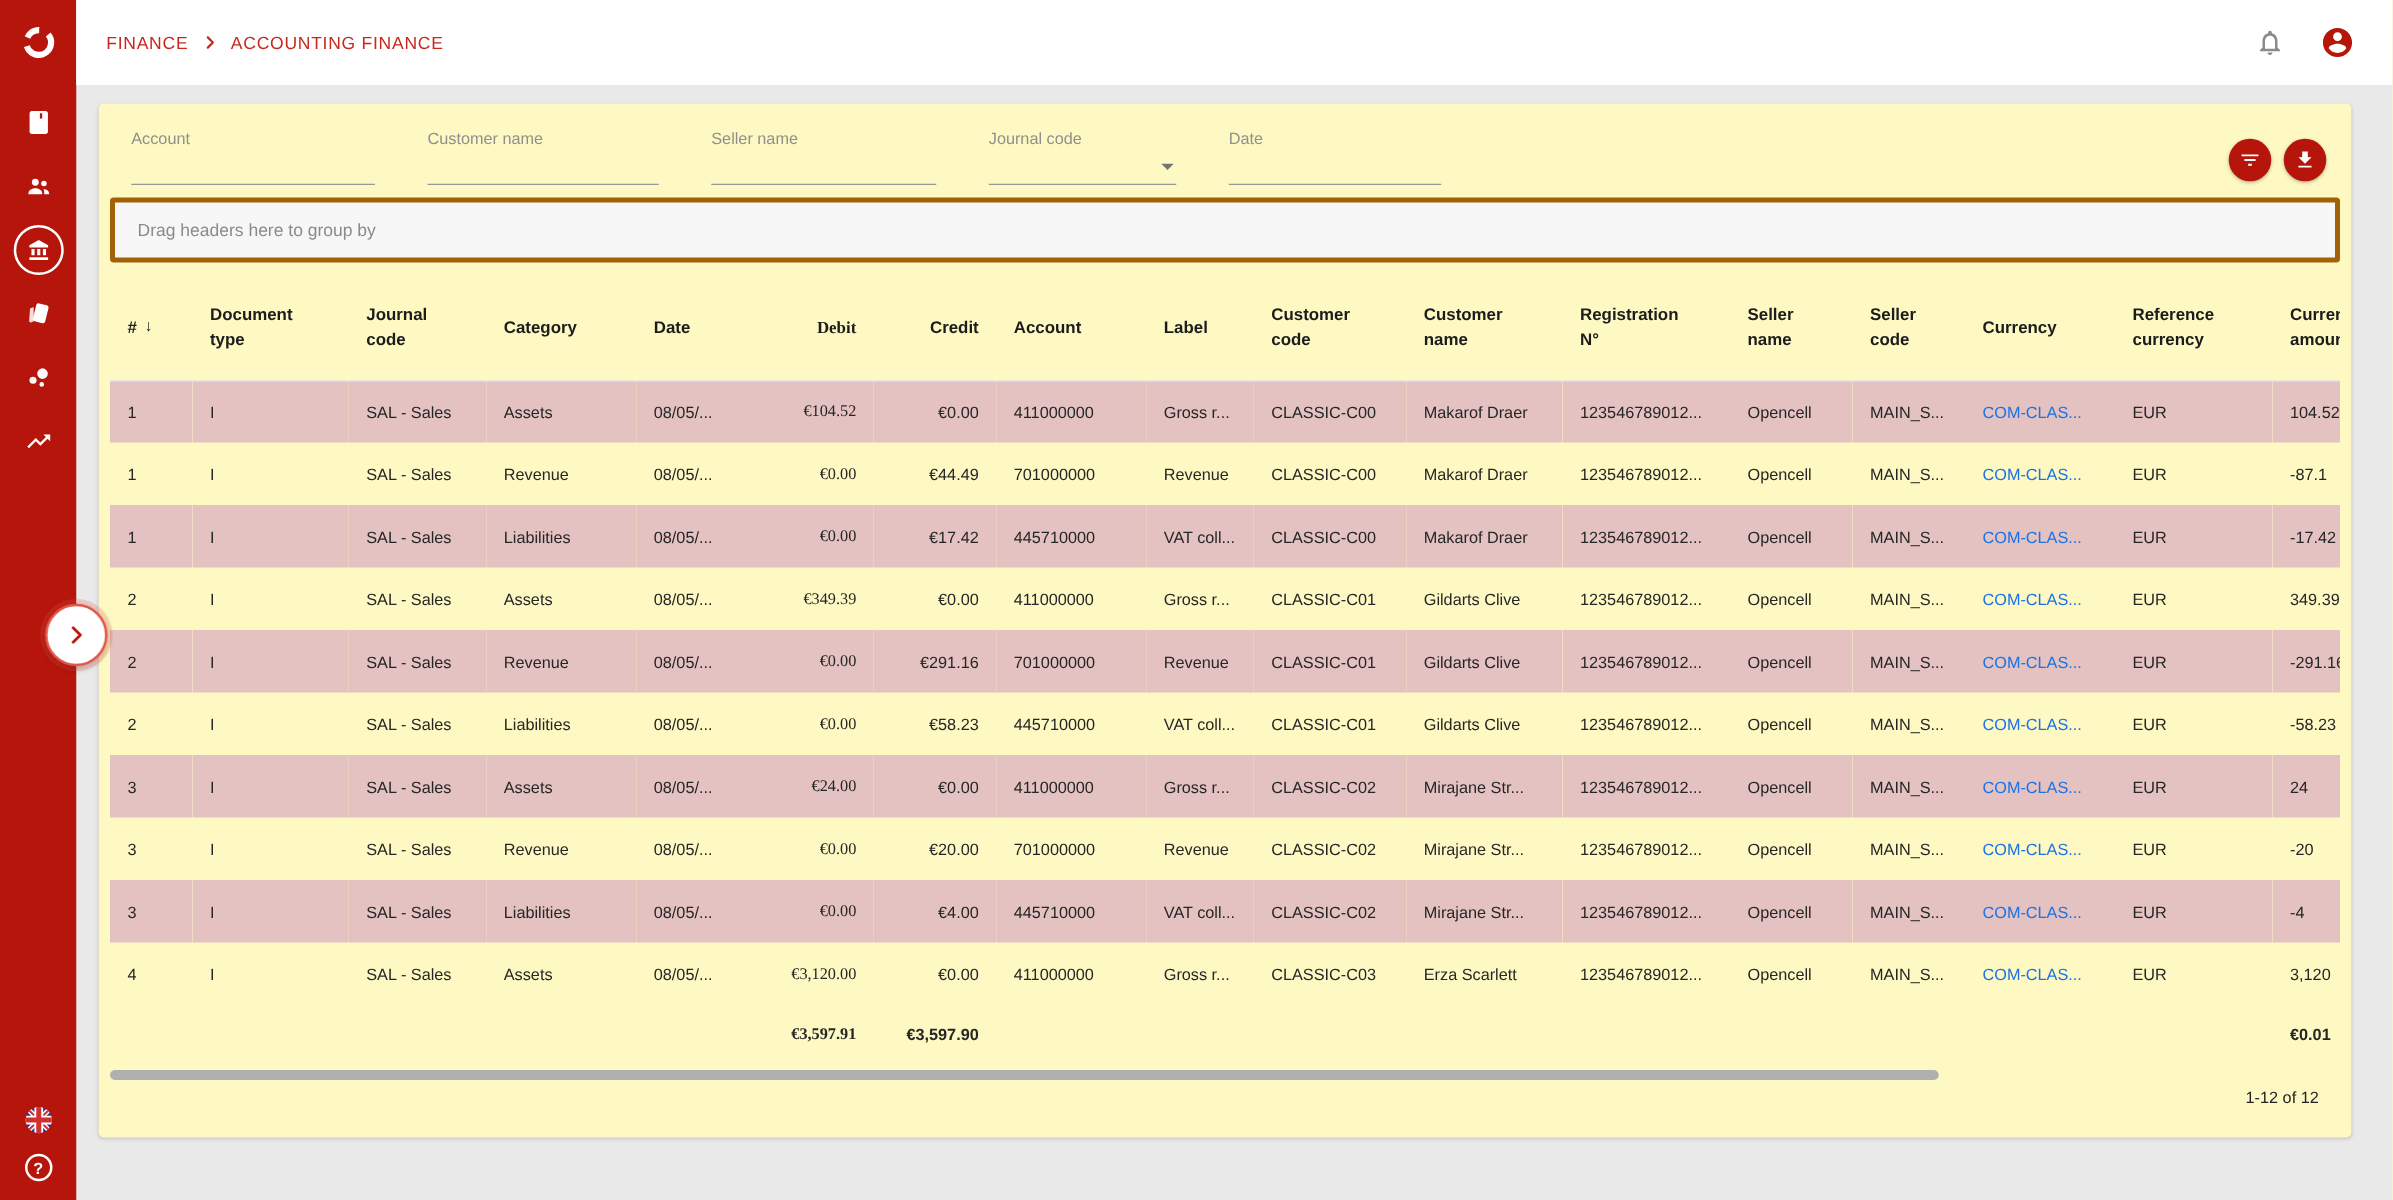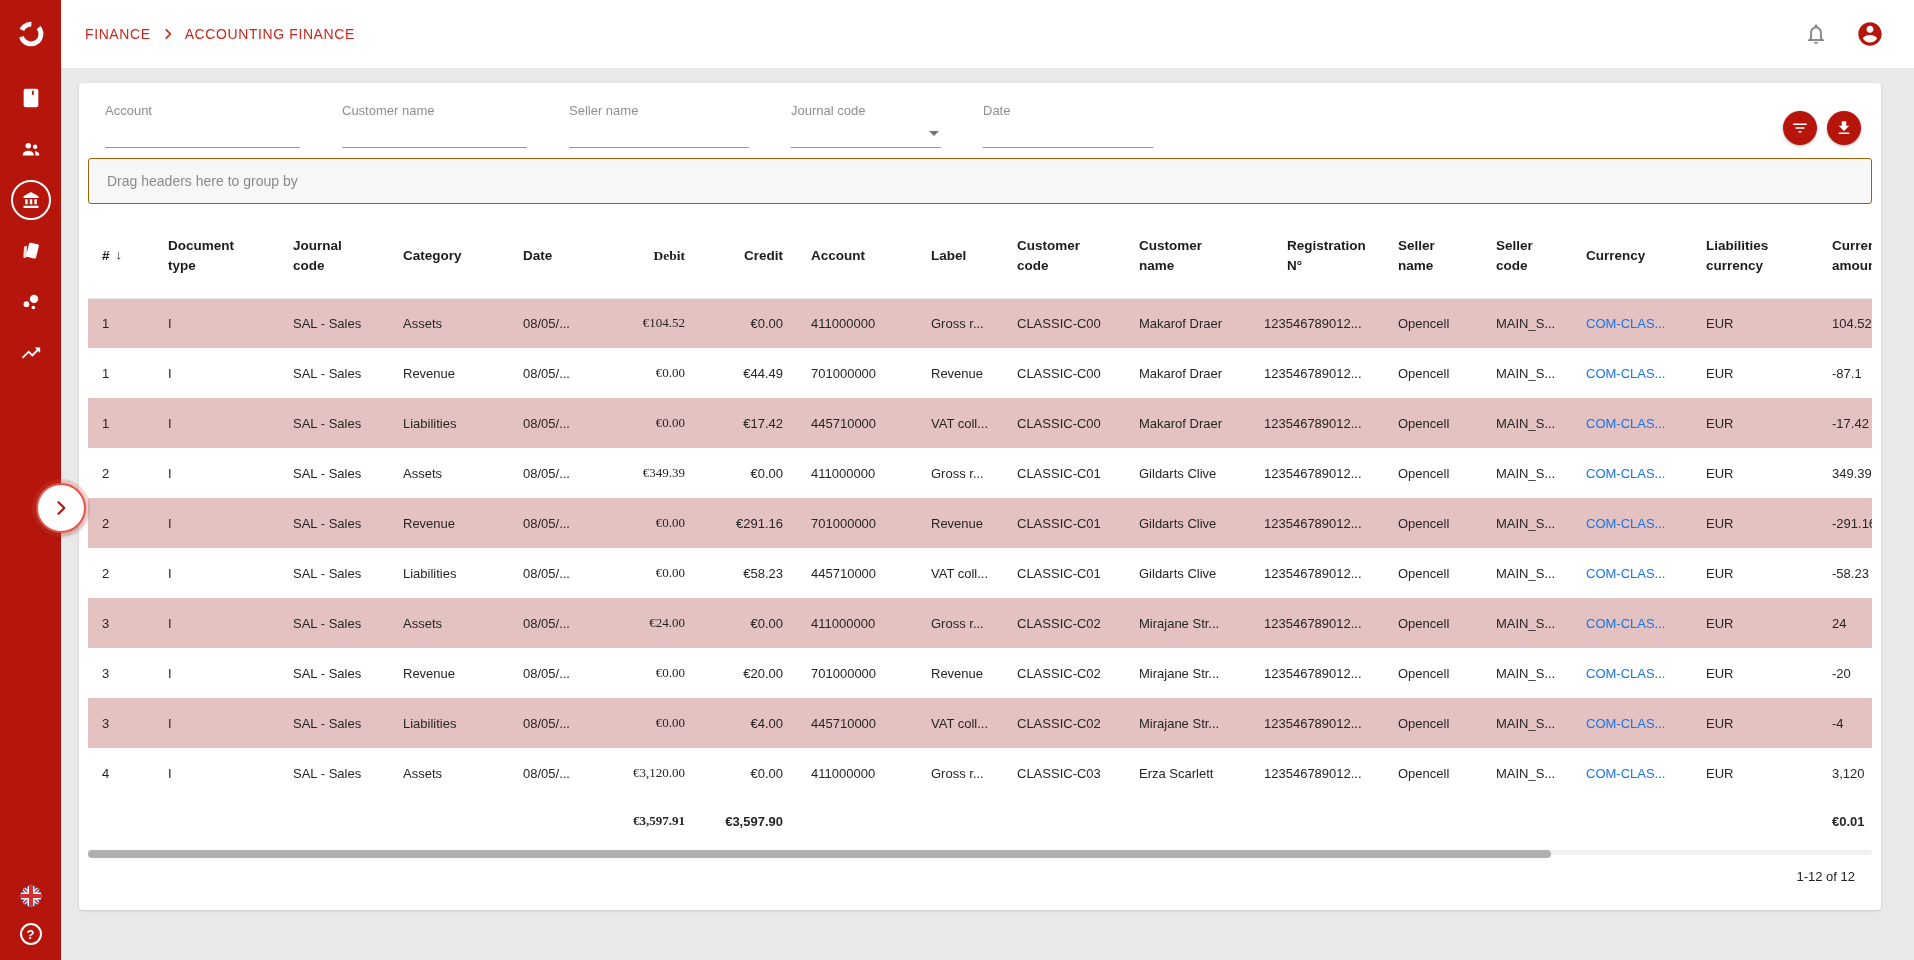--- a/index.html
+++ b/index.html
@@ -23,33 +23,33 @@
 
   
   .main { flex: 1; display: flex; flex-direction: column; min-width: 0; }
   .topbar { height: 68px; background: #fff; display: flex; align-items: center; justify-content: space-between; padding: 0 30px 0 24px; flex-shrink: 0; }
   .breadcrumb { display: flex; align-items: center; gap: 10px; color: var(--accent-red, #c8281c); font-size: 14px; font-weight: 500; letter-spacing: .6px; }
   .crumb { cursor: pointer; text-decoration: none; color: inherit; }
   .topbar-actions { display: flex; align-items: center; gap: 26px; }
   .icon-btn { background: none; border: 0; cursor: pointer; width: 28px; height: 28px; display: flex; align-items: center; justify-content: center; padding: 0; }
 
   .content { flex: 1; padding: 15px 33px 0 18px; overflow: hidden; }
-  .card { background: #ffffff; border-radius: 4px; box-shadow: 0 1px 3px rgba(0,0,0,.15); height: 827px; overflow: hidden; display: flex; flex-direction: column; }
+  .card { background: #fef9c3; border-radius: 4px; box-shadow: 0 1px 3px rgba(0,0,0,.15); height: 827px; overflow: hidden; display: flex; flex-direction: column; }
 
   
   .filters { display: flex; align-items: flex-start; padding: 20px 20px 6px 26px; }
   .field { display: flex; flex-direction: column; position: relative; margin-right: 42px; }
   .flabel { font-size: 13px; color: #8f8f8f; }
   .finput { border: 0; border-bottom: 1px solid #999; height: 30px; font-size: 14px; font-family: inherit; color: #222; outline: none; width: 100%; background: transparent; }
   .dd-arrow { position: absolute; right: 2px; bottom: 12px; width: 0; height: 0; border-left: 5px solid transparent; border-right: 5px solid transparent; border-top: 5px solid #757575; }
   .filter-actions { margin-left: auto; display: flex; gap: 10px; padding-top: 8px; }
   .round-btn { width: 34px; height: 34px; border-radius: 50%; background: var(--brand-red, #b5150b); border: 0; display: flex; align-items: center; justify-content: center; cursor: pointer; box-shadow: 0 1px 3px rgba(0,0,0,.3); }
 
   
-  .groupbar { margin: 4px 9px 0; height: 57px; line-height: 44px; background: #f7f7f7; border: 1px solid #a16207; border-radius: 3px; color: #8a8a8a; font-size: 14px; padding-left: 18px; }
+  .groupbar { margin: 4px 9px 0; height: 57px; line-height: 44px; background: #f7f7f7; border: 4px solid #a16207; border-radius: 3px; color: #8a8a8a; font-size: 14px; padding-left: 18px; }
 
   
   .table-wrap { margin: 10px 9px 0; overflow: hidden; flex-shrink: 0; }
   table { border-collapse: collapse; table-layout: fixed; width: 1840px; color: #262626; }
   thead th { height: 84px; text-align: left; vertical-align: middle; padding: 0 14px; font-size: 13.5px; font-weight: bold; color: #1c1c1c; border-bottom: 1px solid #e8e8e8; cursor: pointer; }
   tbody td { height: 50px; padding: 0 14px; font-size: 13px; white-space: nowrap; overflow: hidden; }
   tbody tr.pink td { background: var(--row-pink, #e4c2c1); }
   tfoot td { height: 46px; padding: 0 14px; font-size: 13px; font-weight: bold; white-space: nowrap; overflow: hidden; }
   th.right, td.right { text-align: right; }
   td.link { color: var(--link-blue, #1a73e8); cursor: pointer; }
@@ -71,21 +71,21 @@
   .col-seller_name { width: 98px; }
   .col-seller_code { width: 90px; }
   .col-reference { width: 120px; }
   .col-functional_currency { width: 126px; }
   .col-currency_amount { width: 110px; }
 
   .col-document_type .hl { max-width: 74px; }
   .col-journal_code .hl { max-width: 58px; }
   .col-customer_code .hl { max-width: 76px; }
   .col-customer_name .hl { max-width: 76px; }
-  .col-registration .hl { max-width: 96px; margin-left: 23px; }
+  .col-registration .hl { max-width: 96px; }
   .col-seller_name .hl { max-width: 46px; }
   .col-seller_code .hl { max-width: 46px; }
   .col-functional_currency .hl { max-width: 82px; }
   .col-currency_amount .hl { max-width: 62px; }
 
   
   .hscroll { margin: 6px 9px 0; height: 8px; background: #f0f0f0; border-radius: 4px; position: relative; cursor: pointer; }
   .hthumb { position: absolute; left: 0; top: 0; height: 8px; width: 82%; background: #b0b0b0; border-radius: 4px; cursor: grab; }
   .pagination { margin-top: auto; text-align: right; padding: 14px 26px 26px; font-size: 13px; color: #222; }
 </style>
@@ -244,21 +244,21 @@
                   <th class="col-debit right"><span class="hl">Debit</span></th>
                   <th class="col-credit right"><span class="hl">Credit</span></th>
                   <th class="col-account"><span class="hl">Account</span></th>
                   <th class="col-label"><span class="hl">Label</span></th>
                   <th class="col-customer_code"><span class="hl">Customer code</span></th>
                   <th class="col-customer_name"><span class="hl">Customer name</span></th>
                   <th class="col-registration"><span class="hl">Registration N°</span></th>
                   <th class="col-seller_name"><span class="hl">Seller name</span></th>
                   <th class="col-seller_code"><span class="hl">Seller code</span></th>
                   <th class="col-reference"><span class="hl">Currency</span></th>
-                  <th class="col-functional_currency"><span class="hl">Liabilities currency</span></th>
+                  <th class="col-functional_currency"><span class="hl">Reference currency</span></th>
                   <th class="col-currency_amount"><span class="hl">Currency amount</span></th>
                 </tr>
             </thead>
             <tbody id="table-body">
                 <tr class="pink">
                   <td class="col-num">1</td>
                   <td class="col-document_type">I</td>
                   <td class="col-journal_code">SAL - Sales</td>
                   <td class="col-category">Assets</td>
                   <td class="col-date">08/05/...</td>

